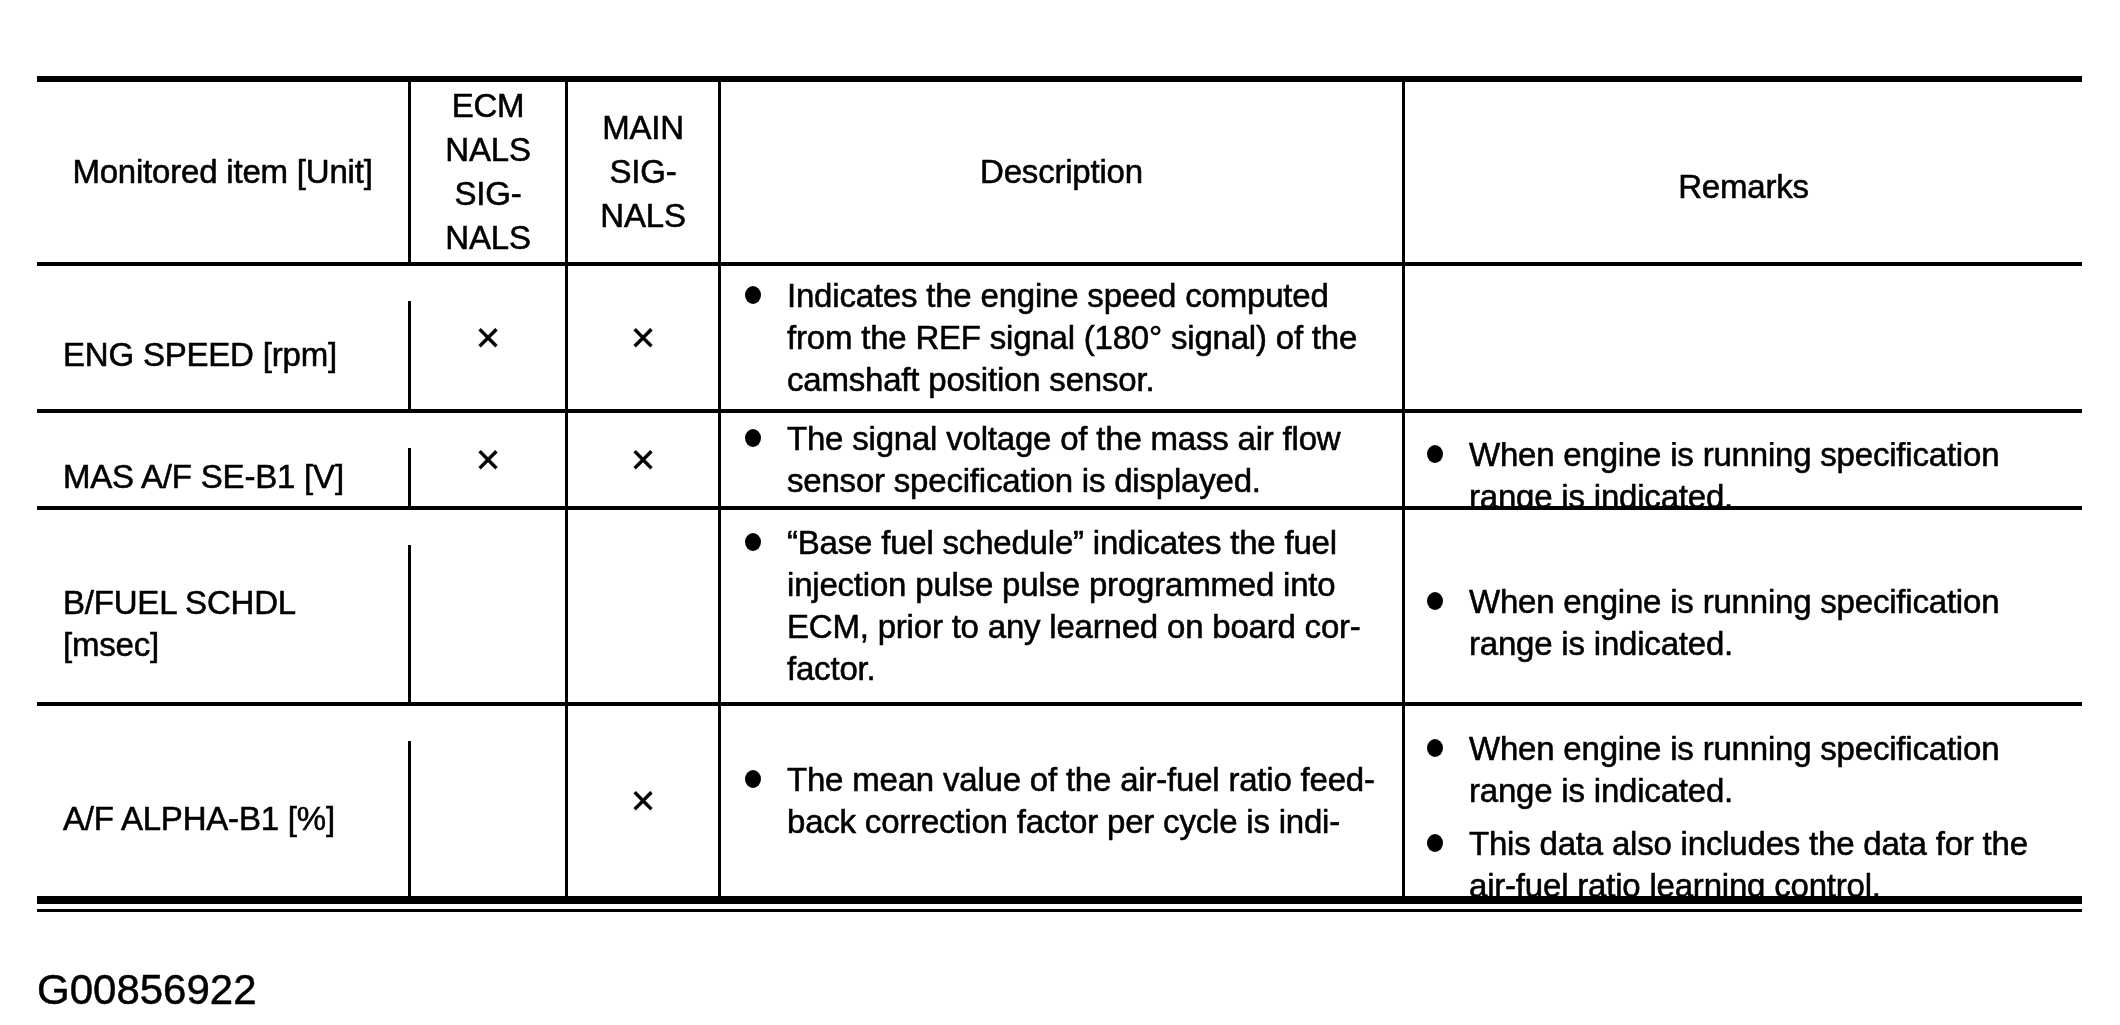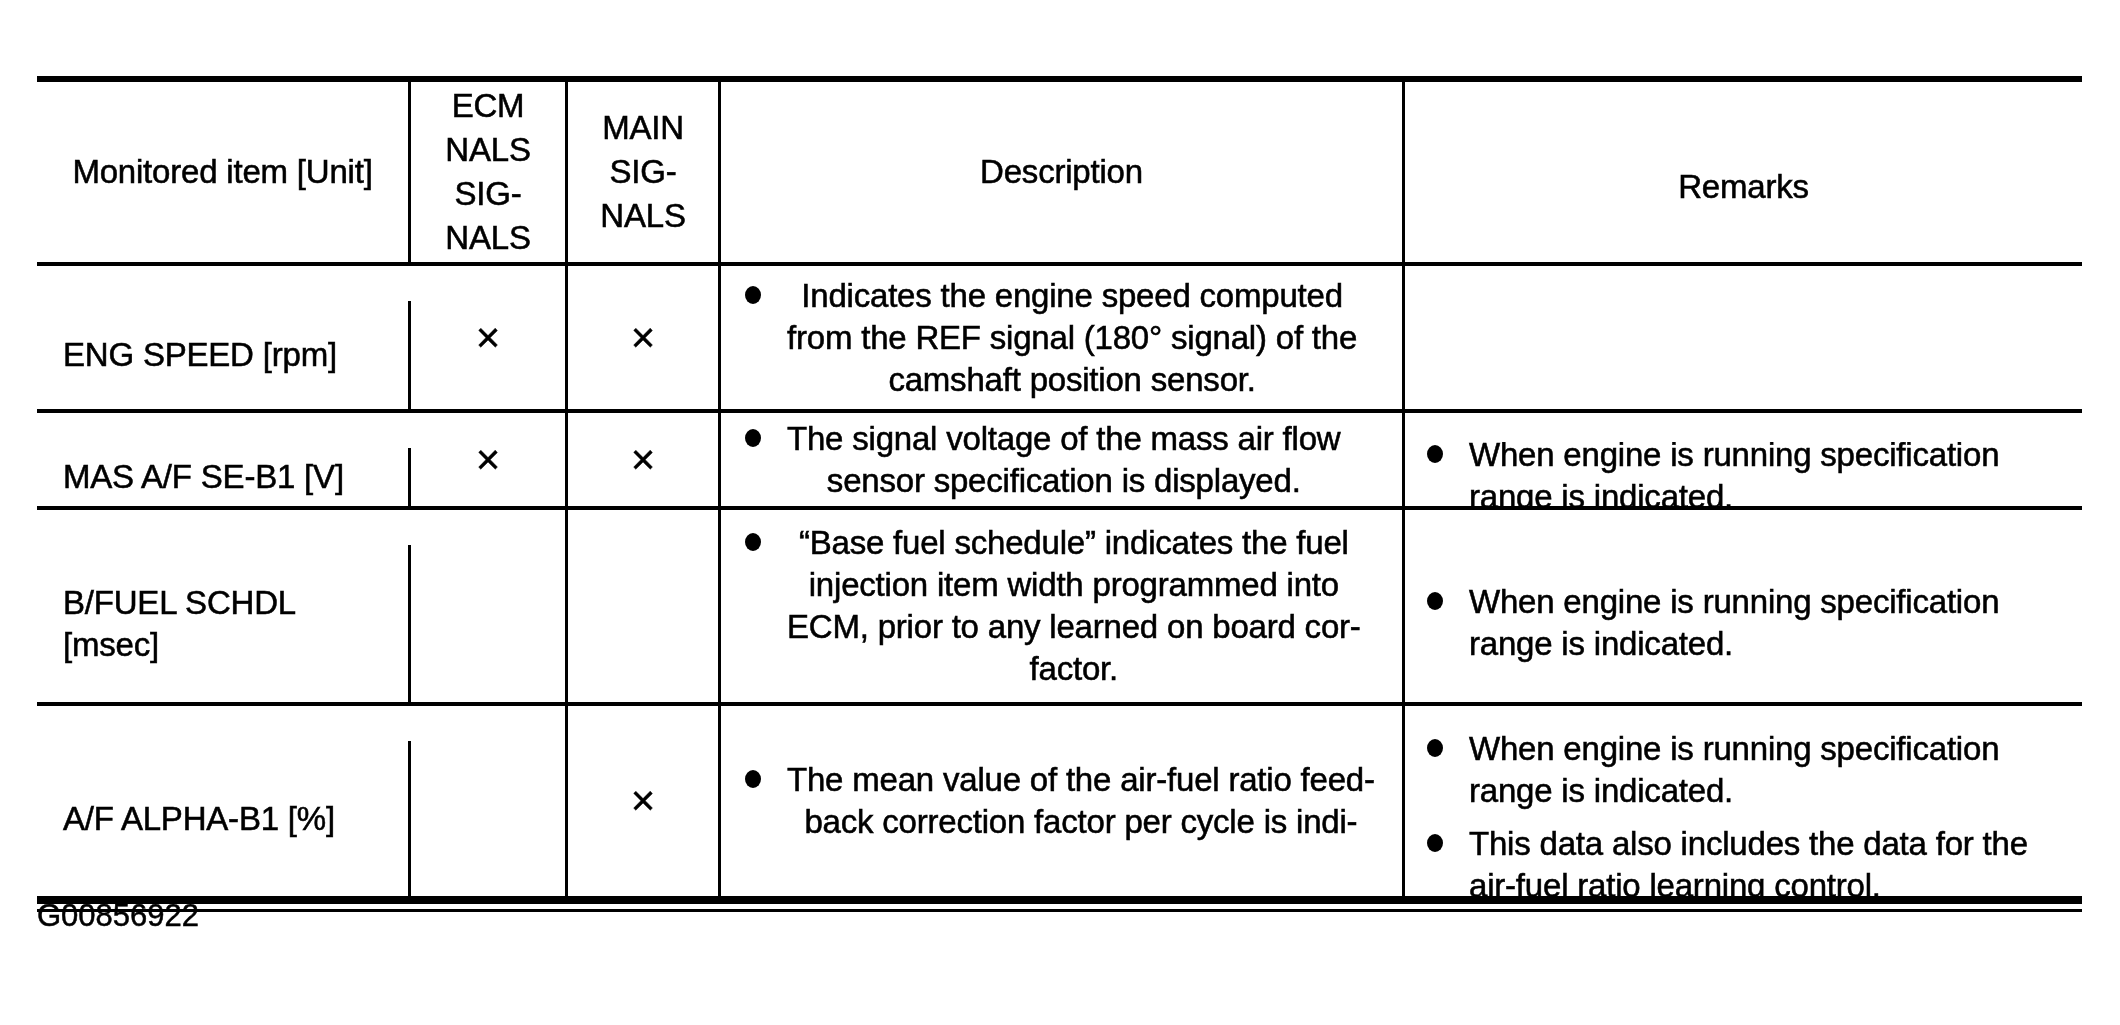--- a/index.html
+++ b/index.html
@@ -55,37 +55,37 @@
   .item-cell { padding-left: 26px; margin-top: 35px; }
   .mark-cell {
     align-items: center;
     justify-content: center;
   }
   .x-mark {
     font-size: 42px;
     line-height: 42px;
     -webkit-text-stroke: 0.4px #000000;
   }
-  .desc-cell { padding: 4px 8px 4px 24px; text-align: center; }
+  .desc-cell { padding: 4px 8px 4px 24px; }
   .rem-cell  { padding: 8px 8px 4px 22px; }
   .para { display: flex; margin-top: 11px; }
   .para:first-child { margin-top: 0; }
   .dot {
     flex: 0 0 auto;
     width: 16px;
     height: 18px;
     border-radius: 50%;
     background: #000000;
     margin: 11px 26px 0 0;
   }
   .figure-id {
     position: absolute;
     left: 37px;
-    top: 898px;
-    font-size: 31px;
+    top: 972px;
+    font-size: 42px;
     line-height: 36px;
     letter-spacing: 0px;
     -webkit-text-stroke: 0.5px #000000;
   }
   .thin-rule {
     position: absolute;
     left: 37px;
     top: 909px;
     width: 2045px;
     height: 3px;
@@ -174,21 +174,21 @@
         <div class="scan-text">B/FUEL SCHDL</div>
         <div class="scan-text">[msec]</div>
       </div>
       <div class="cell mark-cell"></div>
       <div class="cell mark-cell"></div>
       <div class="cell desc-cell">
         <div class="para">
           <span class="dot"></span>
           <div>
             <div class="scan-text">“Base fuel schedule” indicates the fuel</div>
-            <div class="scan-text">injection item width programmed into</div>
+            <div class="scan-text">injection pulse pulse programmed into</div>
             <div class="scan-text">ECM, prior to any learned on board cor-</div>
             <div class="scan-text">factor.</div>
           </div>
         </div>
       </div>
       <div class="cell last-col rem-cell">
         <div class="para">
           <span class="dot"></span>
           <div>
             <div class="scan-text">When engine is running specification</div>

